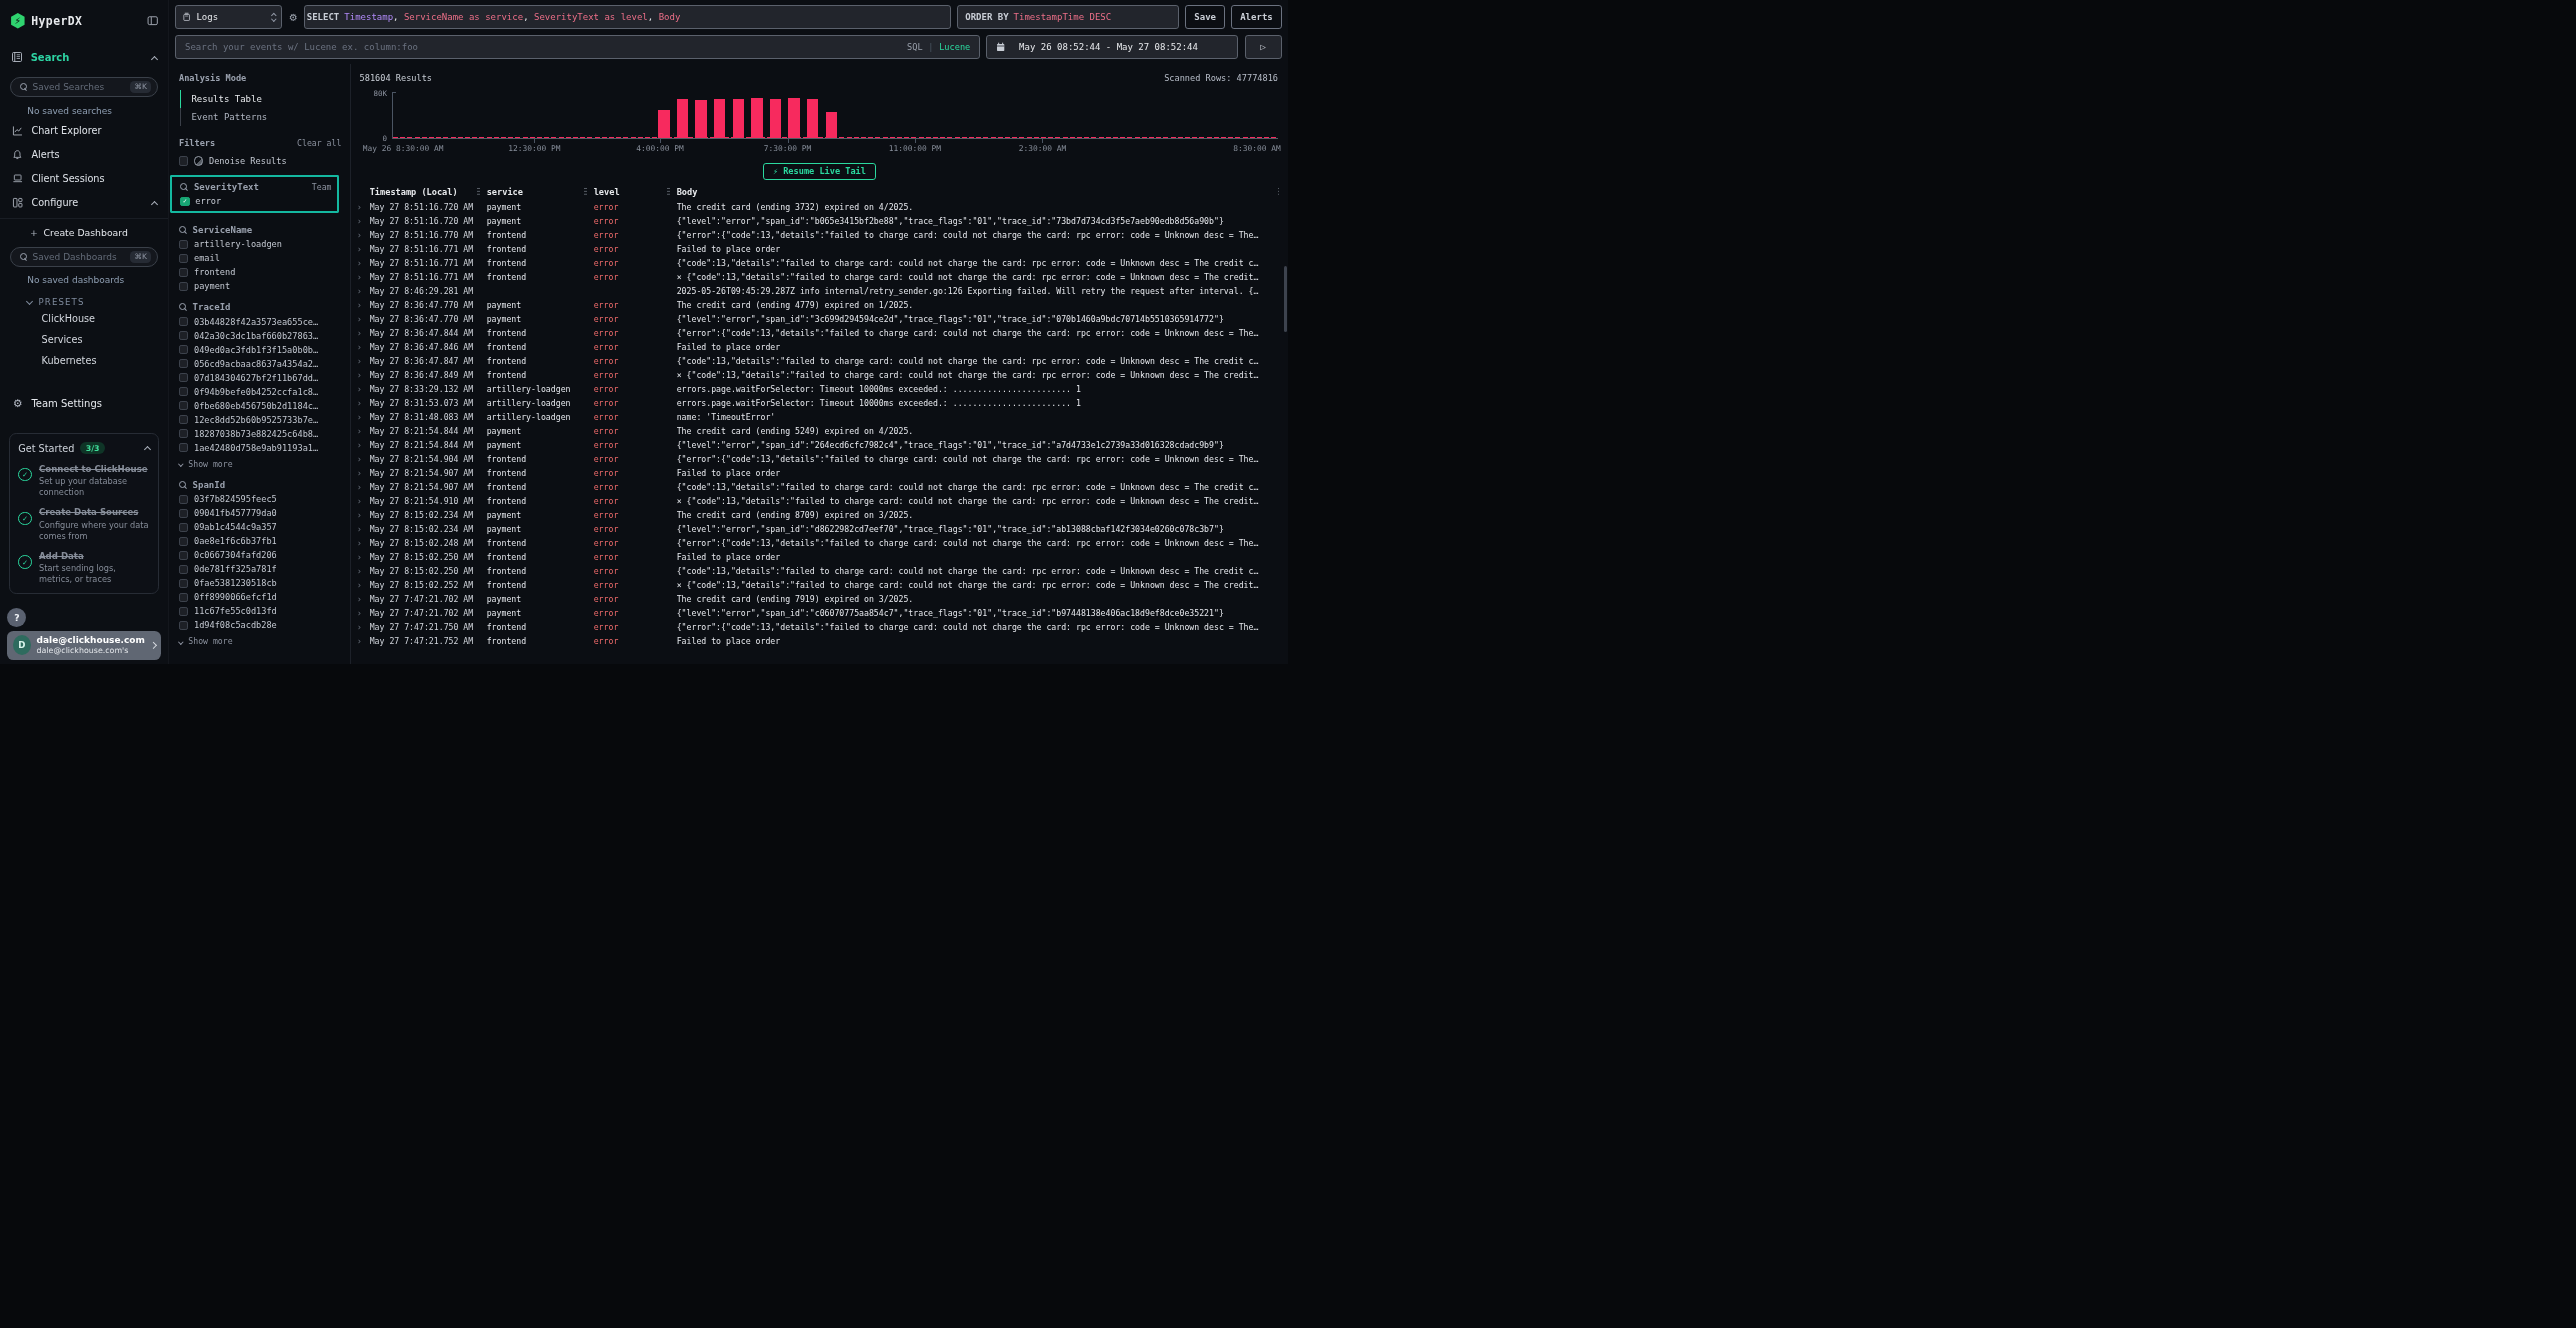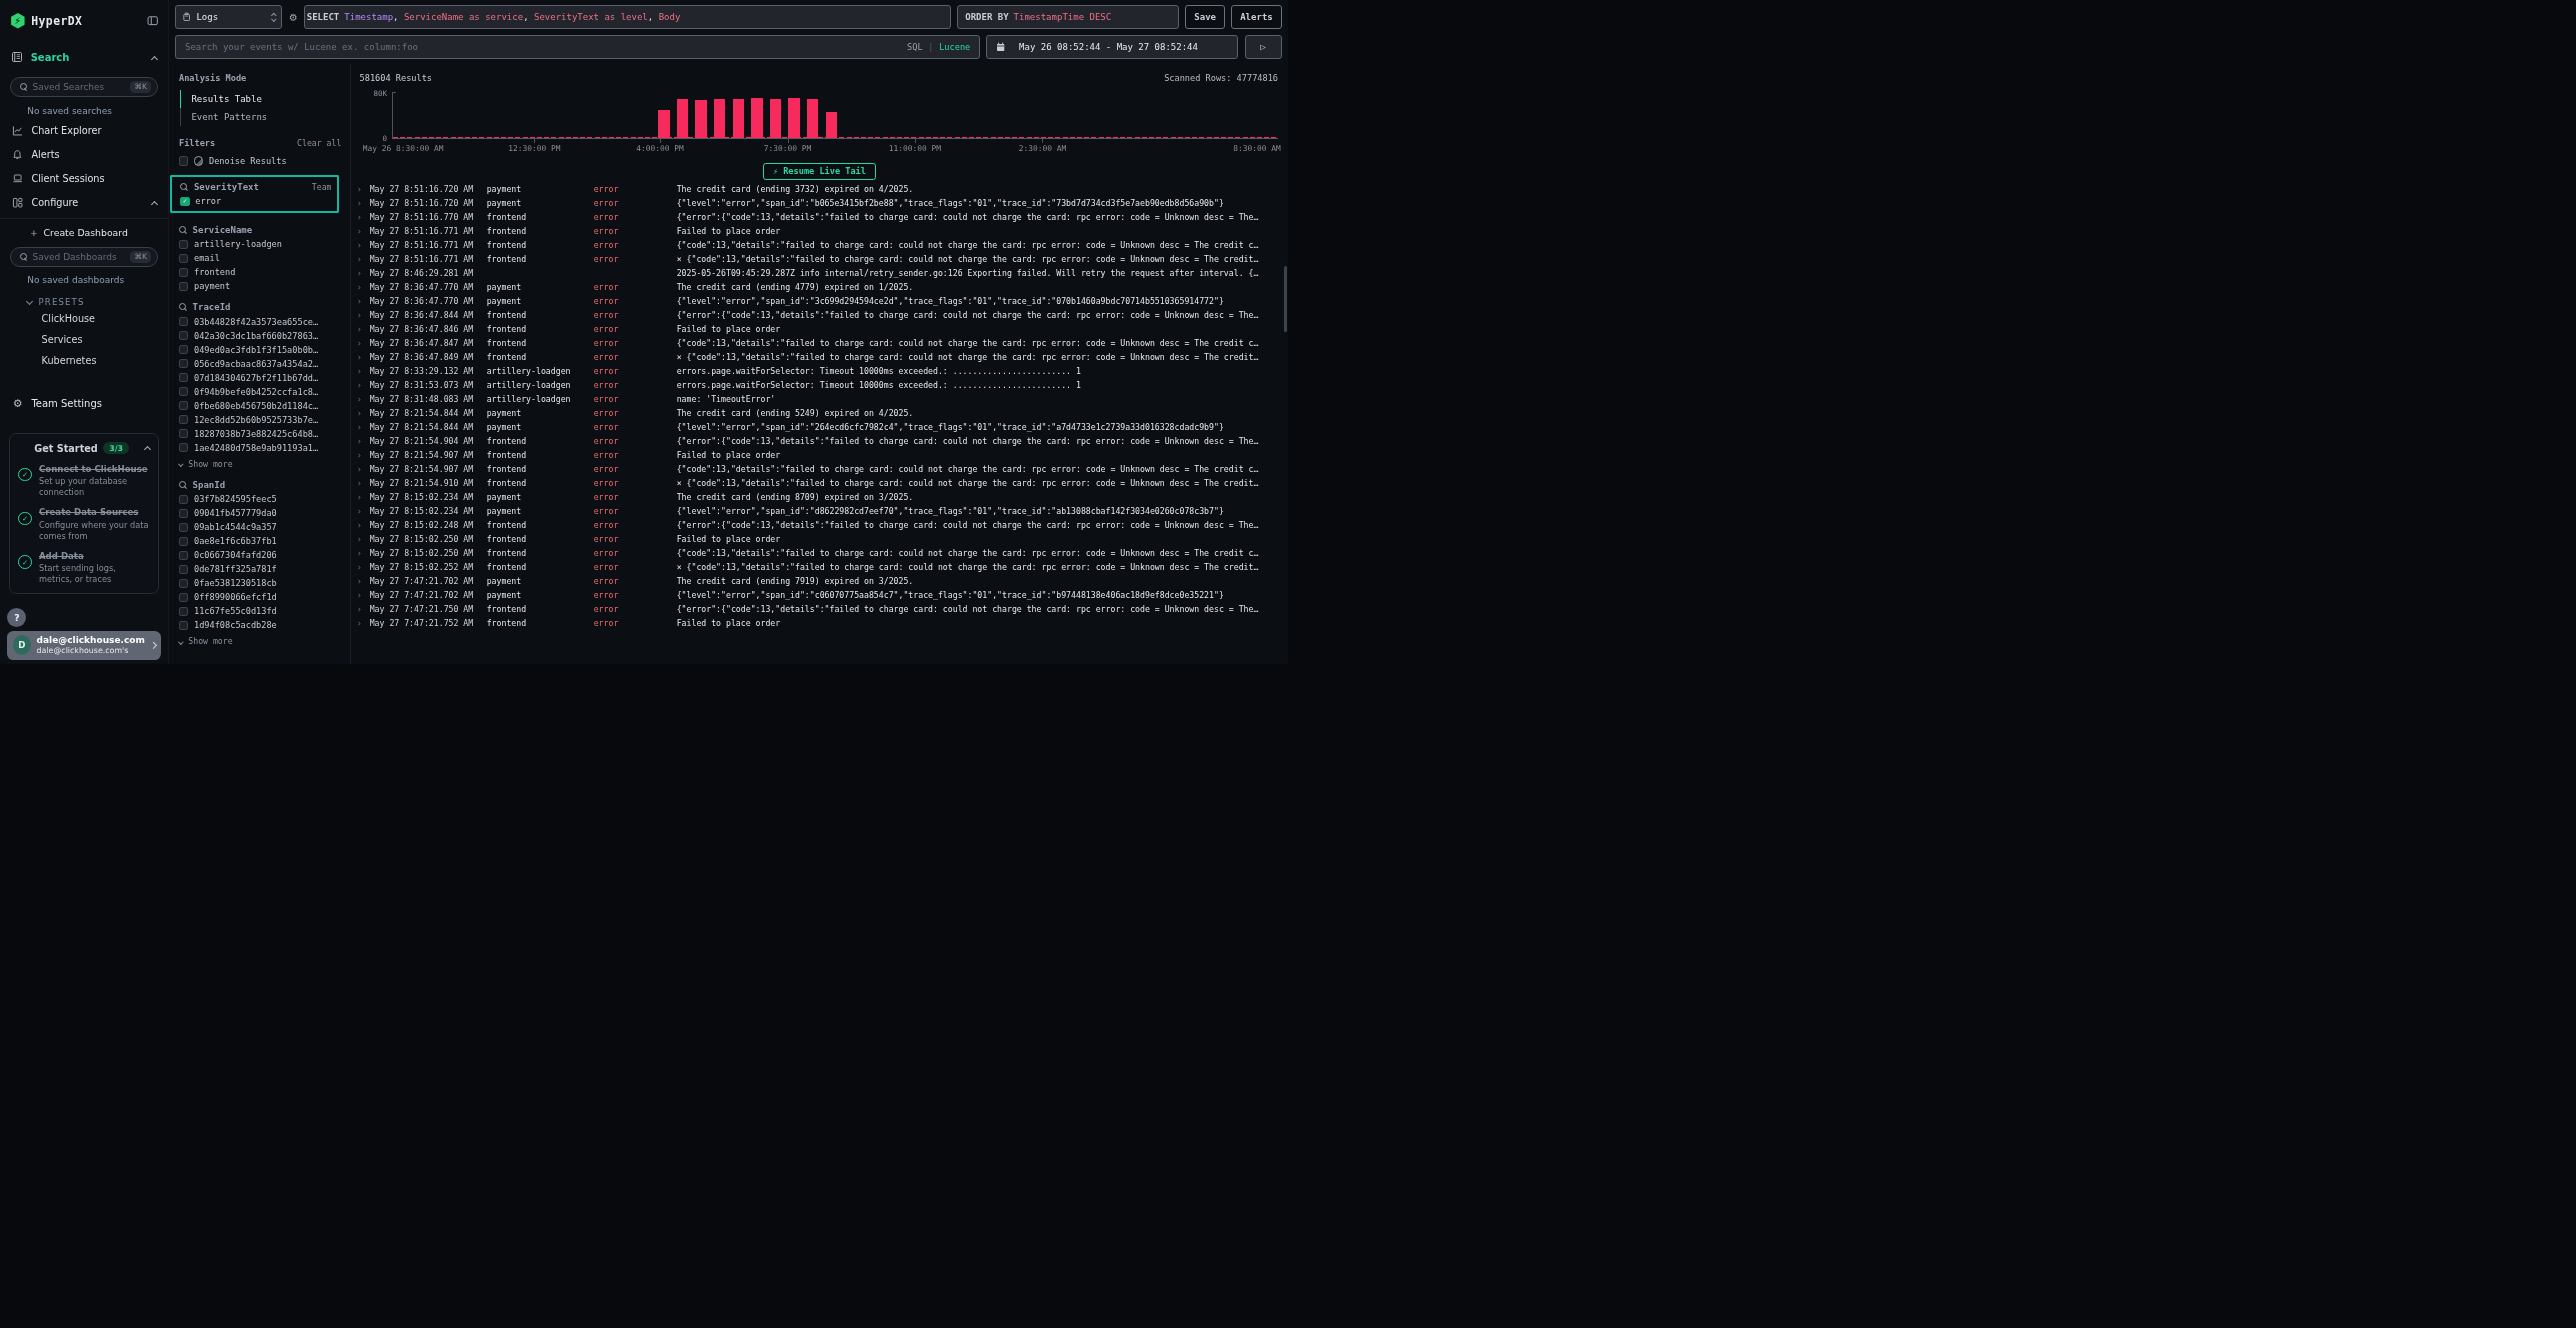--- a/index.html
+++ b/index.html
@@ -35,21 +35,21 @@
   .sub-divider { border-top:0.7px solid #191d24; margin:2.9px -8.6px 0 -8.6px; }
   .create-dash { padding:8.6px 2.9px 2.9px 21.5px; font-size:9.3px; color:#e2e5ea; }
   .create-dash .plus { color:#aab0bb; margin-right:5.7px; }
   .presets-head { display:flex; align-items:center; gap:6.4px; color:#7e8austin95; color:#7f8b9d; font-size:8.6px;
                   letter-spacing:1.1px; padding:8.6px 2.9px 1.4px 18.6px; }
   .preset-item { padding:5px 2.9px 5px 33px; font-size:9.7px; color:#d4d8df; }
   .team-settings { display:flex; align-items:center; gap:7.9px; padding:7.2px 2.9px; margin-top:18.6px; color:#e6e9ee; font-size:10px; }
   .team-settings .icon { color:#b7bdc8; font-size:10.7px; width:12px; text-align:center; }
   .gs-card { border:0.7px solid #272c35; border-radius:7.2px; margin-top:15.7px; padding:8.6px 8.6px 7.2px 8.6px; background:#0d1016; }
   .gs-head { display:flex; align-items:center; gap:5.7px; }
-  .gs-title { font-weight:bold; font-size:9.7px; color:#cdd2da;margin-left:16px; }
+  .gs-title { font-weight:normal; font-size:9.7px; color:#cdd2da; }
   .gs-badge { background:#0f3527; color:#40de9b; font-weight:bold; font-size:7.9px; border-radius:7.2px; padding:1.4px 5.7px; }
   .gs-head .chev { margin-left:auto; color:#aab0bb; }
   .gs-step { display:flex; gap:7.2px; margin-top:9.3px; }
   .gs-check { width:13.6px; height:13.6px; min-width:13.6px; border:1.2px solid #2bd99f; border-radius:50%; color:#2bd99f;
               font-size:7.2px; display:flex; align-items:center; justify-content:center; margin-top:4.3px; }
   .gs-step-title { color:#878e9a; font-weight:bold; font-size:8.6px; text-decoration:line-through; line-height:1.35; }
   .gs-step-sub { color:#868d99; font-size:8.2px; line-height:1.35; margin-top:0.7px; }
   .help-bubble { position:absolute; left:7.2px; bottom:37px; width:19.3px; height:19.3px; border-radius:50%;
                  background:#5a6170; color:#eef1f5; font-weight:bold; font-size:9.3px;
                  display:flex; align-items:center; justify-content:center; z-index:3; }
@@ -542,20 +542,41 @@
             </div>
         </div>
 
         <div class="livetail-row">
           <button class="livetail-btn">
             <span>⚡</span>
             <span>Resume Live Tail</span>
           </button>
         </div>
 
+        <div class="thead">
+          <span></span>
+          <span class="th">
+              <span>Timestamp (Local)</span>
+              <span class="colsep"></span>
+            </span>
+          <span class="th">
+              <span>service</span>
+              <span class="colsep"></span>
+            </span>
+          <span class="th">
+              <span>level</span>
+              <span class="colsep"></span>
+            </span>
+          <span class="th">
+              <span>Body</span>
+            </span>
+          <span class="th">
+              <span class="colsep"></span>
+            </span>
+        </div>
         <div class="tbody">
             <div class="trow">
               <span class="t-exp">›</span>
               <span class="t-ts">May 27 8:51:16.720 AM</span>
               <span class="t-svc">payment</span>
               <span class="t-lvl">error</span>
               <span class="t-body">The credit card (ending 3732) expired on 4/2025.</span>
             </div>
             <div class="trow">
               <span class="t-exp">›</span>

